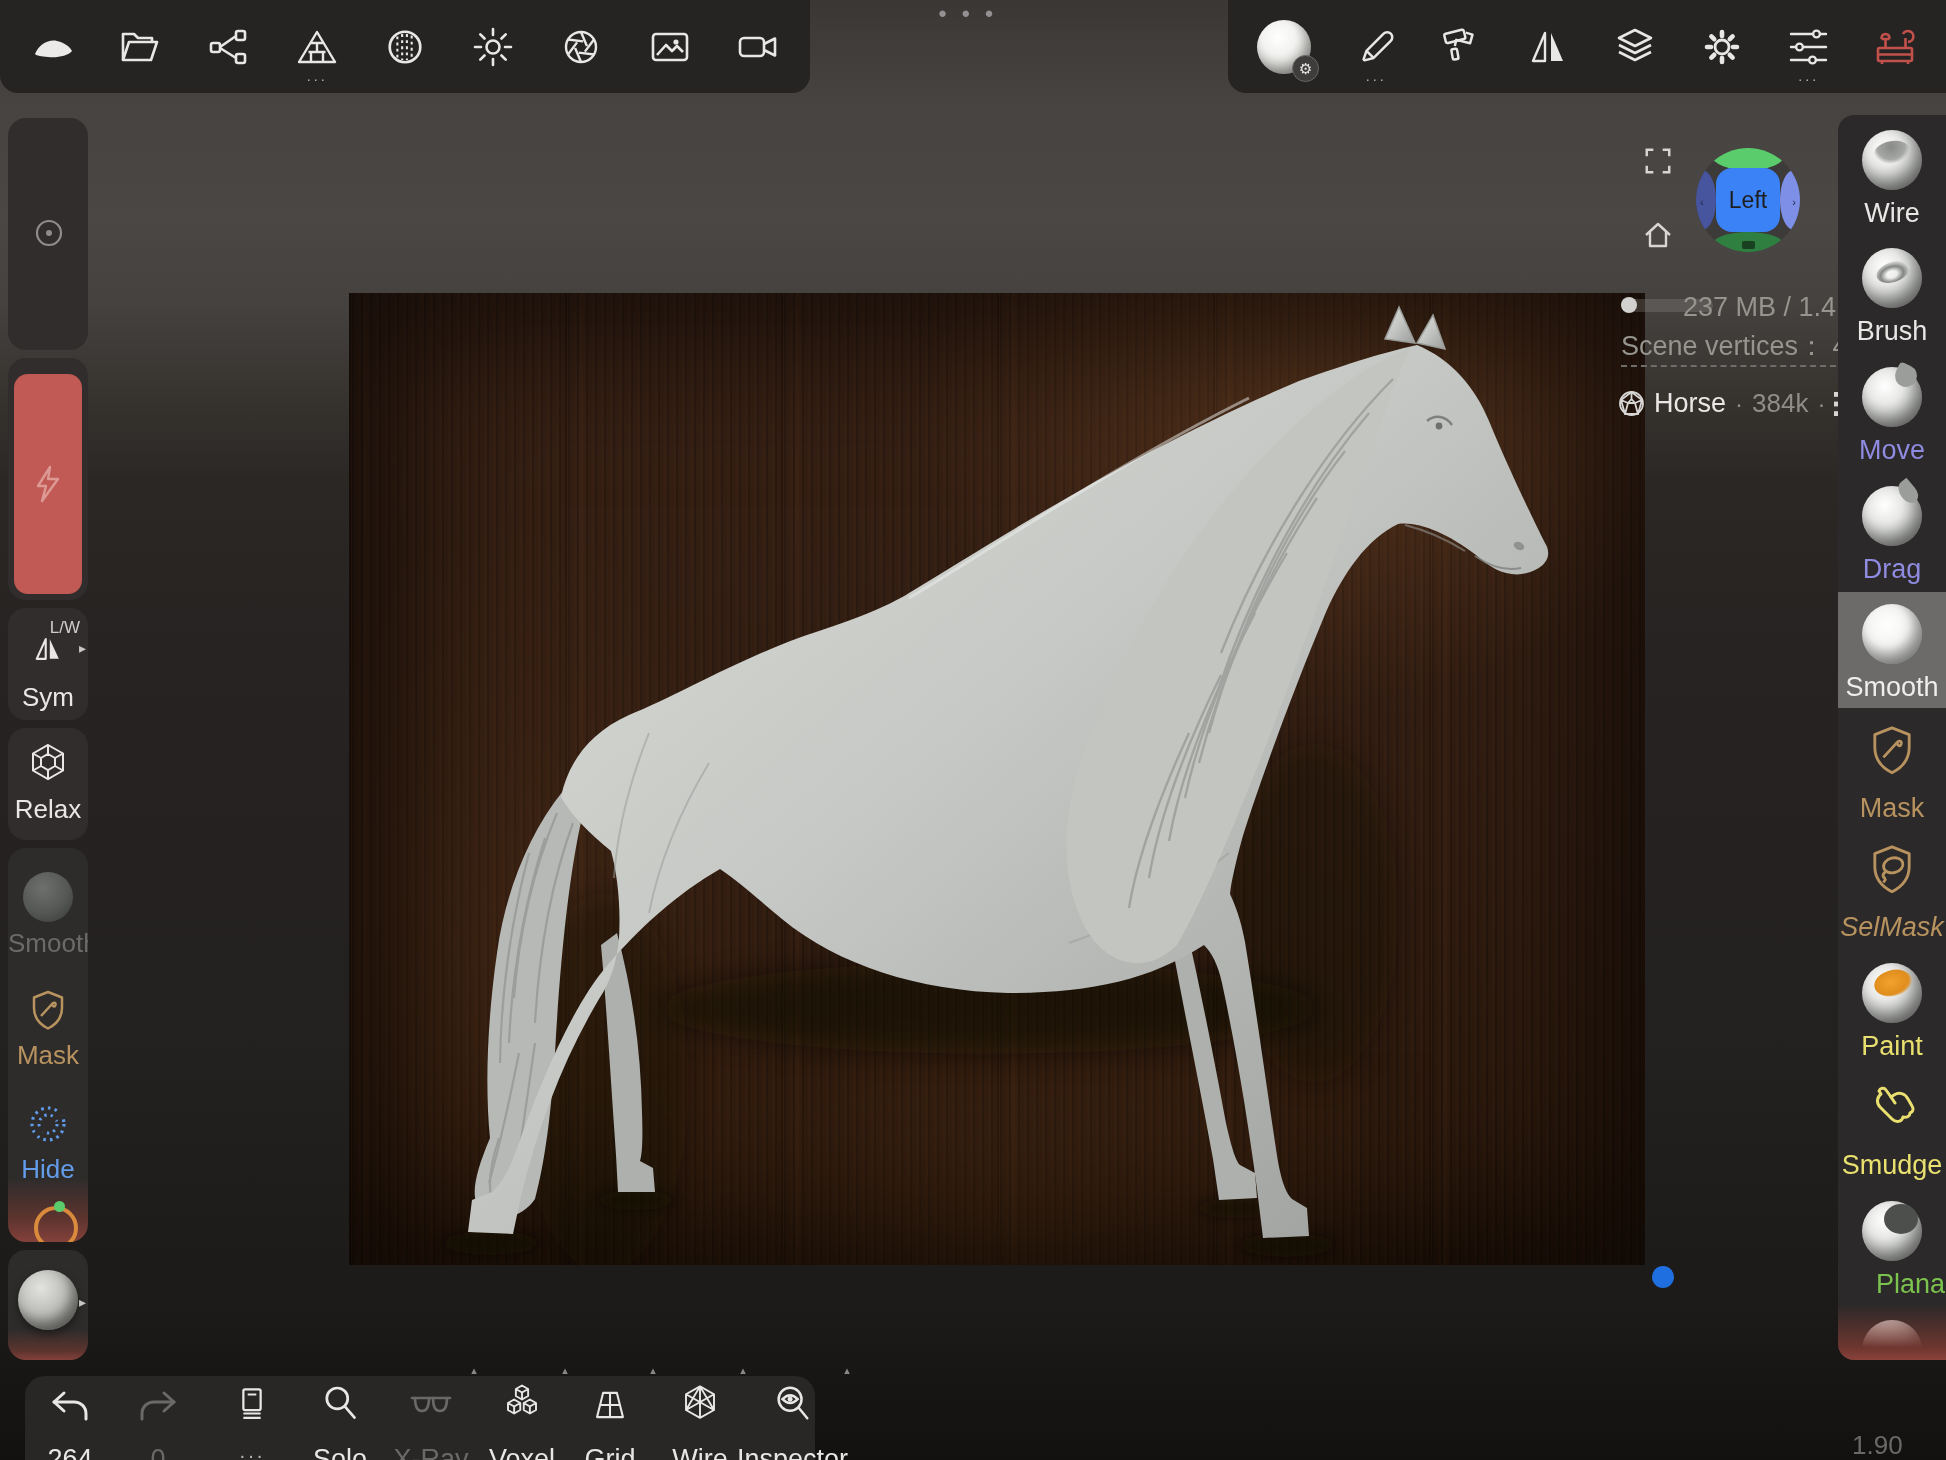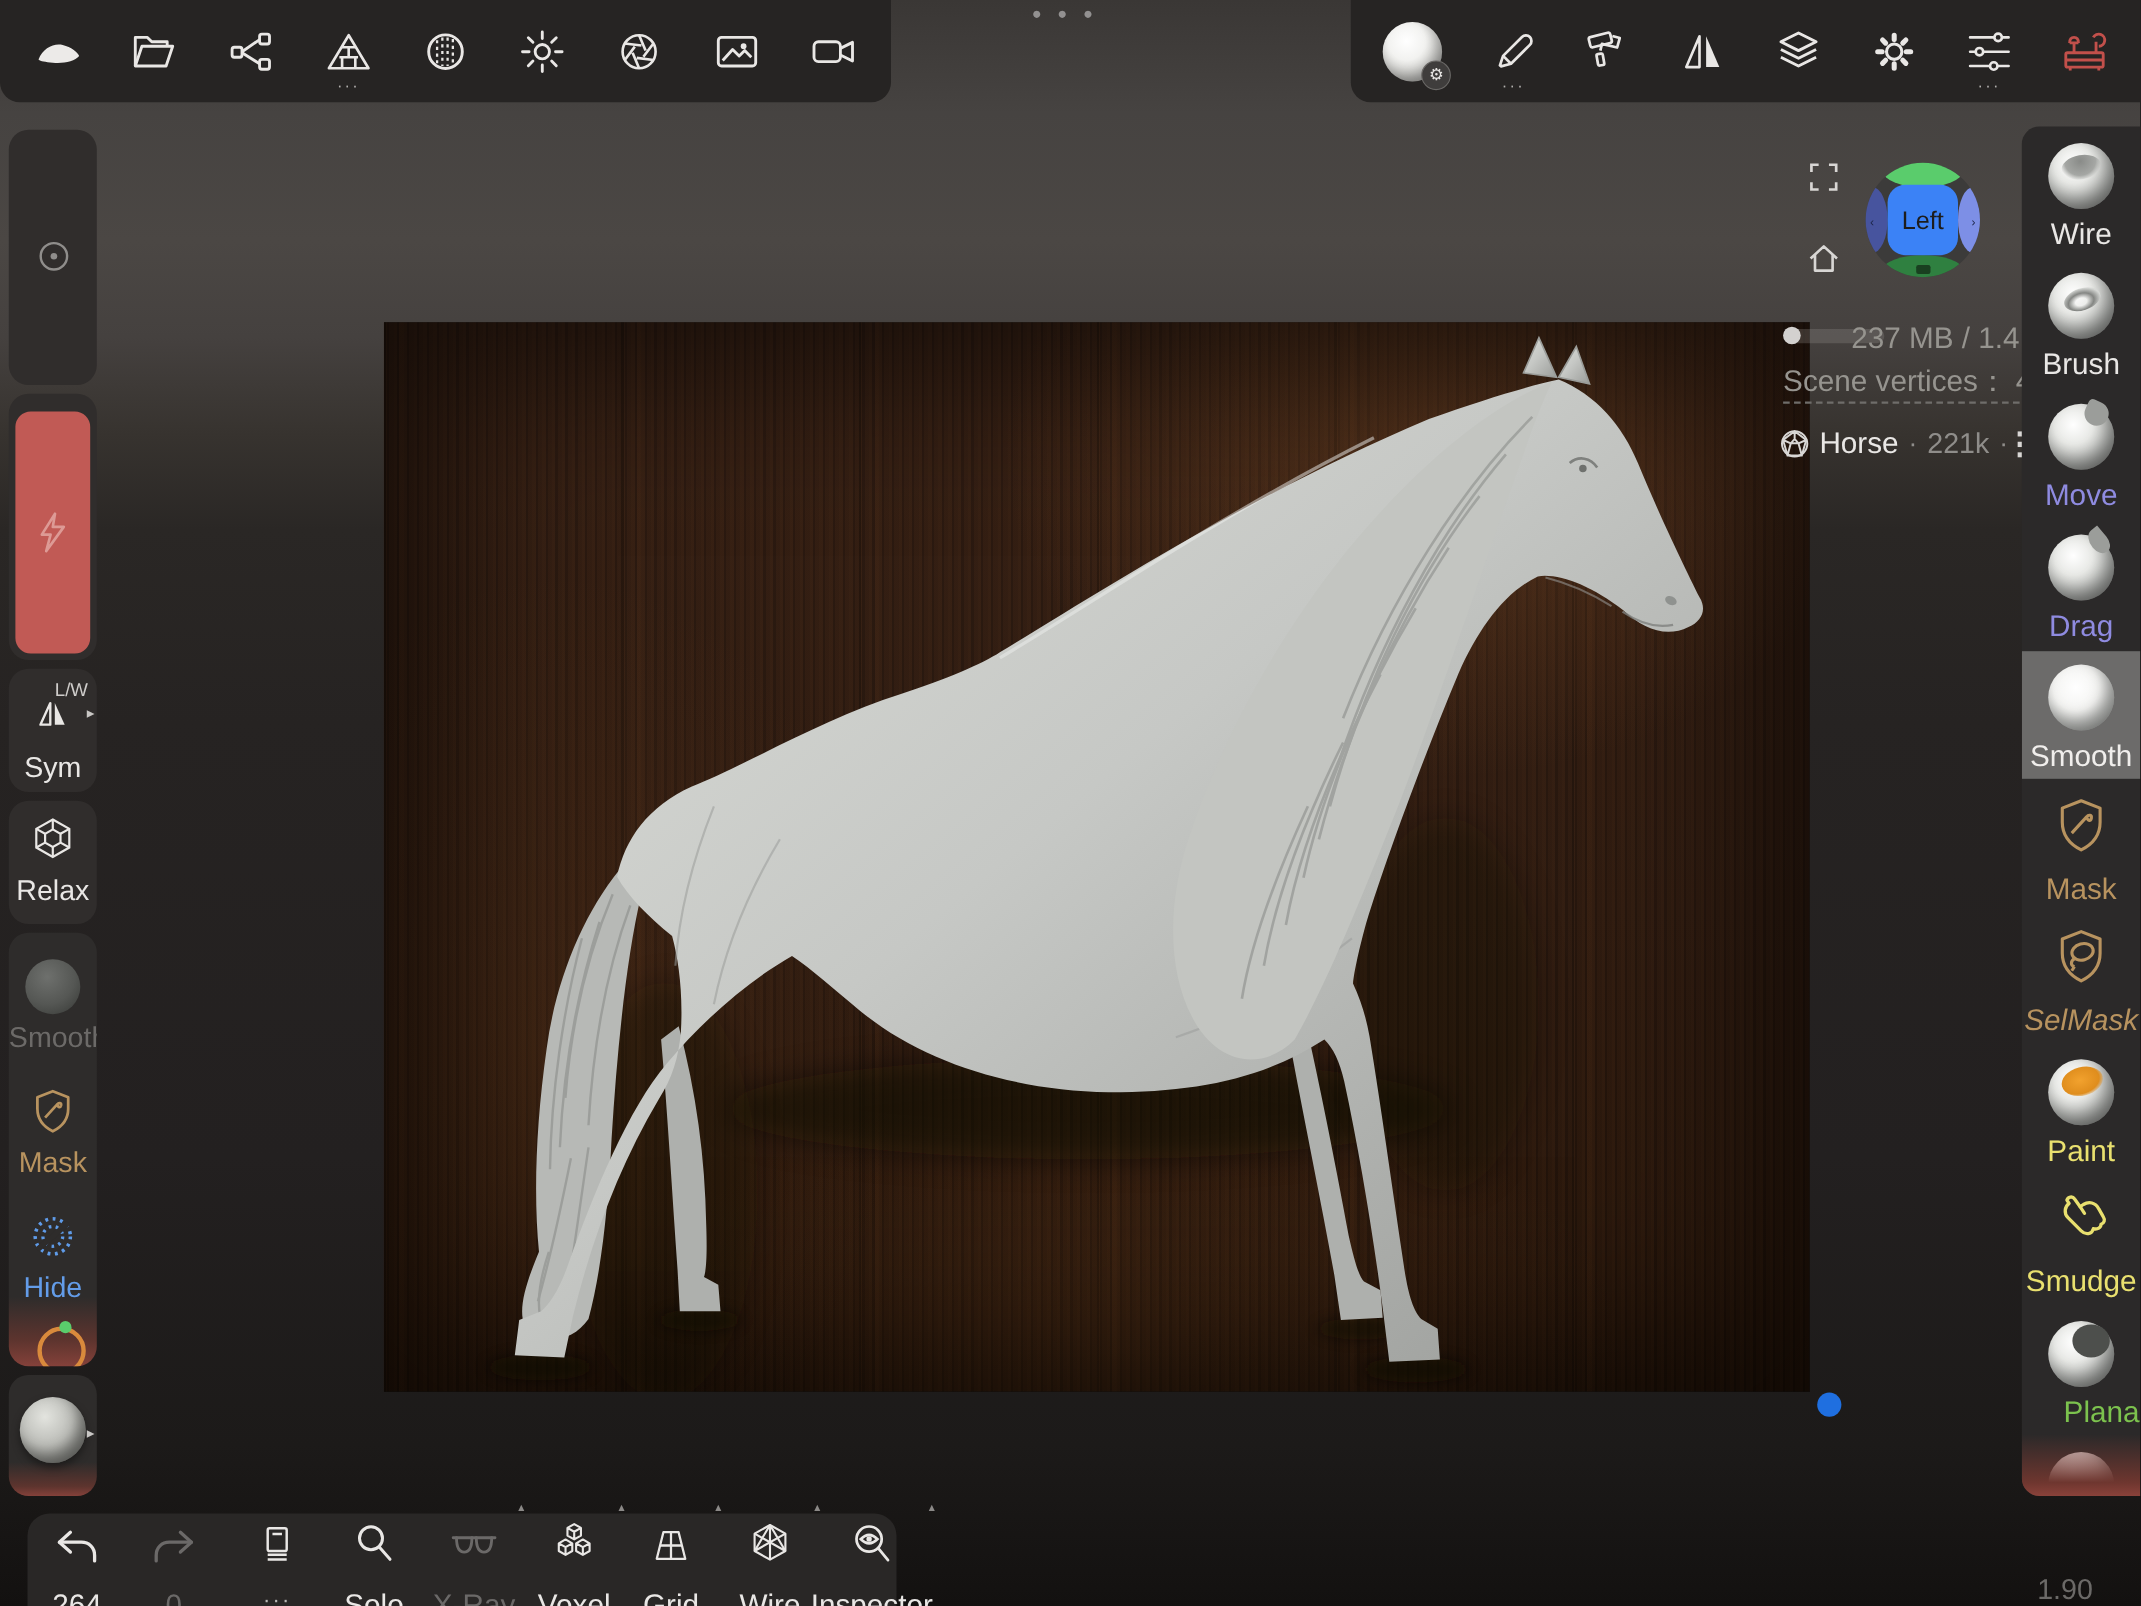--- a/index.html
+++ b/index.html
@@ -369,21 +369,21 @@
     <span>489k</span>
   </div>
   <div id="stats-sep" class="abs"></div>
   <div id="scene-item" class="abs">
     <svg width="27" height="27" viewBox="0 0 27 27" fill="none" stroke="#d8d6d4" stroke-width="1.8">
         <circle cx="13.5" cy="13.5" r="11.5"></circle>
         <path d="M13.5 2 L24 10 L20 24 L7 24 L3 10 Z M13.5 2 L13.5 9 M3 10 L10 13 M24 10 L17 13 M7 24 L10 13 L17 13 L20 24 M10 13 L13.5 9 L17 13"></path>
       </svg>
     <span class="obj-name">Horse</span>
     <span class="sep-dot">·</span>
-    <span class="obj-verts">221k</span>
+    <span class="obj-verts">384k</span>
     <span class="sep-dot">·</span>
     <svg width="24" height="24" viewBox="0 0 24 24" fill="#d8d6d4">
         <rect x="0" y="0" width="4.8" height="4.8"></rect>
         <rect x="9.6" y="0" width="4.8" height="4.8"></rect>
         <rect x="19.2" y="0" width="4.8" height="4.8"></rect>
         <rect x="4.8" y="4.8" width="4.8" height="4.8"></rect>
         <rect x="14.4" y="4.8" width="4.8" height="4.8"></rect>
         <rect x="0" y="9.6" width="4.8" height="4.8"></rect>
         <rect x="9.6" y="9.6" width="4.8" height="4.8"></rect>
         <rect x="19.2" y="9.6" width="4.8" height="4.8"></rect>

